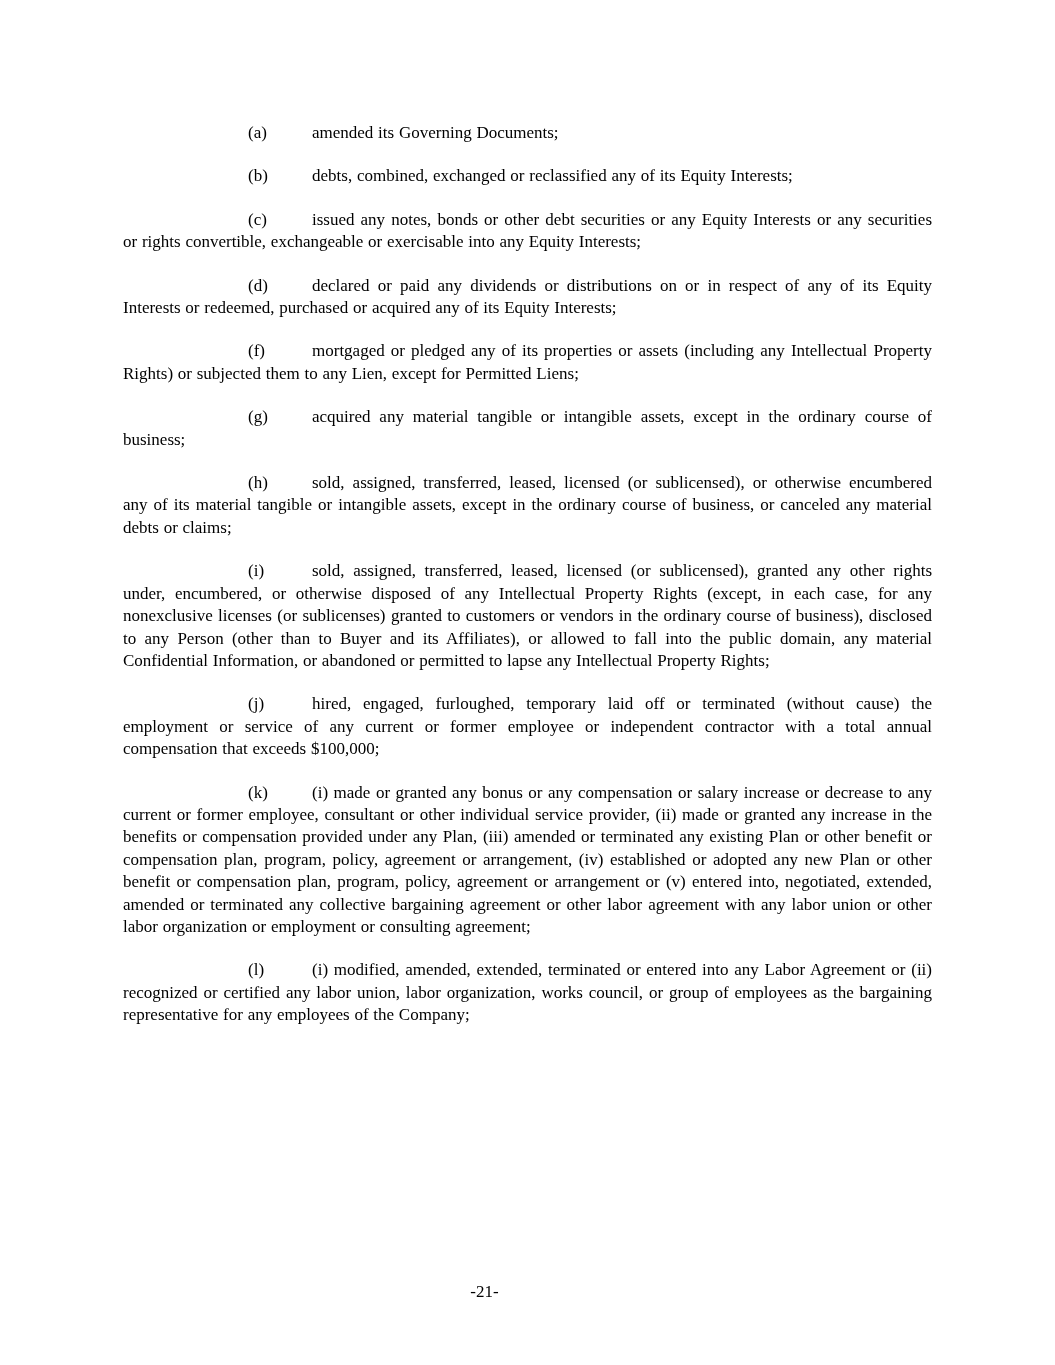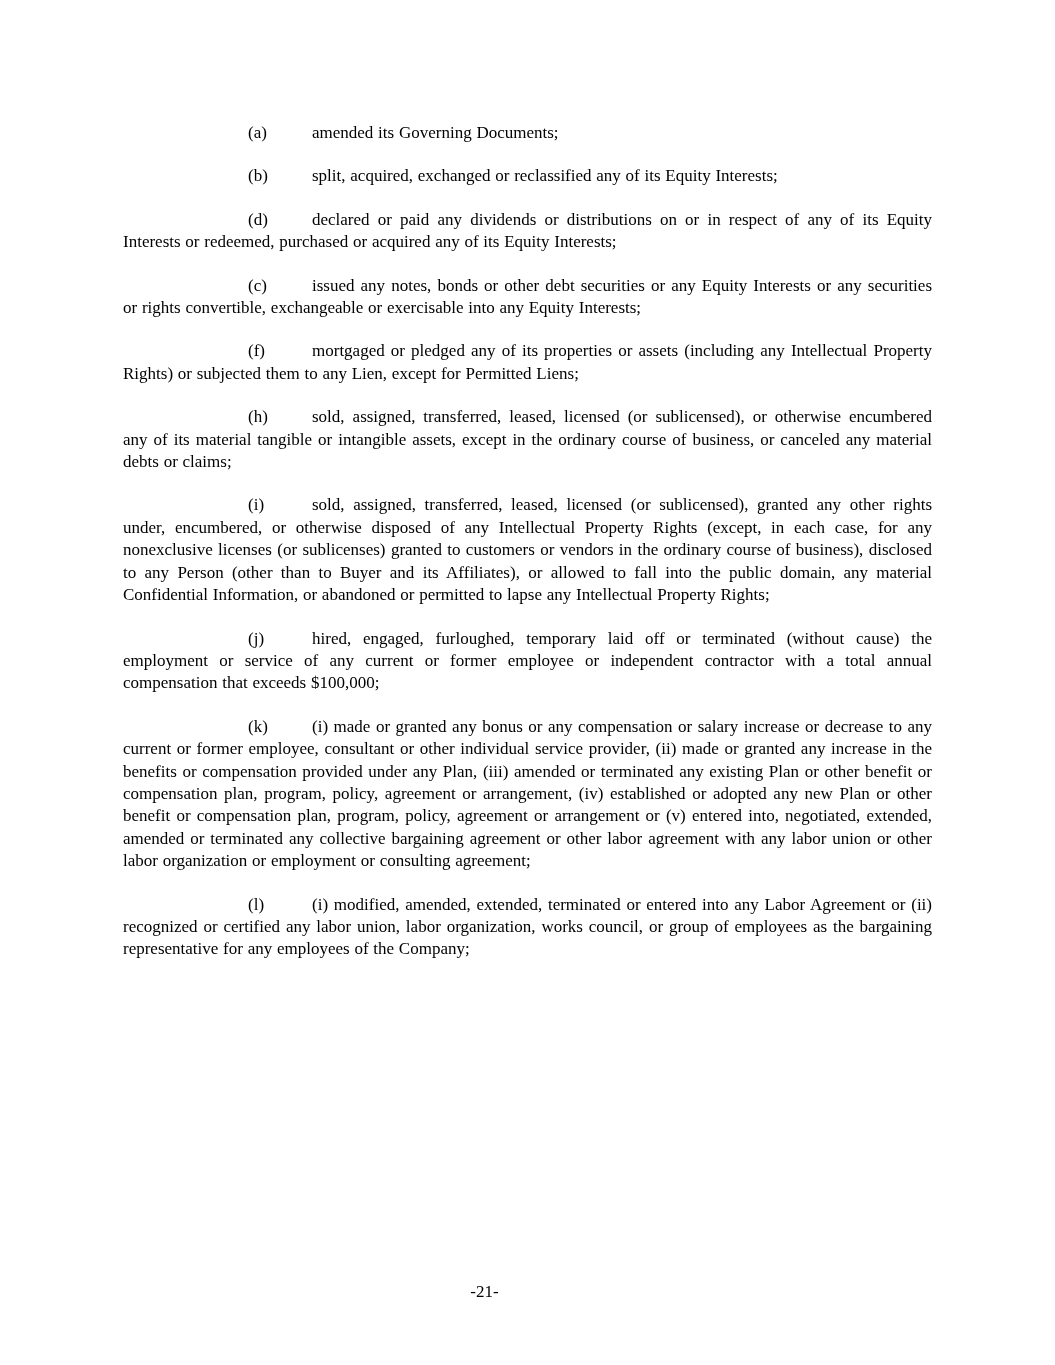--- a/index.html
+++ b/index.html
@@ -57,29 +57,30 @@
   }
 </style>
 </head>
 <body>
 
 <div class="page">
   <div class="content">
 
   <p class="clause"><span class="clause-label">(a)</span><span>amended its Governing Documents;</span></p>
 
-  <p class="clause"><span class="clause-label">(b)</span><span>split, acquired, exchanged or reclassified any of its Equity Interests;</span></p>
+  <p class="clause"><span class="clause-label">(b)</span><span>debts, combined, exchanged or reclassified any of its Equity Interests;</span></p>
+
+  <p class="clause"><span class="clause-label">(c)</span><span>issued any notes, bonds or other debt securities or any Equity Interests or any securities or rights convertible, exchangeable or exercisable into any Equity Interests;</span></p>
 
   <p class="clause"><span class="clause-label">(d)</span><span>declared or paid any dividends or distributions on or in respect of any of its Equity Interests or redeemed, purchased or acquired any of its Equity Interests;</span></p>
-
-  <p class="clause"><span class="clause-label">(c)</span><span>issued any notes, bonds or other debt securities or any Equity Interests or any securities or rights convertible, exchangeable or exercisable into any Equity Interests;</span></p>
 
 
   <p class="clause"><span class="clause-label">(f)</span><span>mortgaged or pledged any of its properties or assets (including any Intellectual Property Rights) or subjected them to any Lien, except for Permitted Liens;</span></p>
 
+  <p class="clause"><span class="clause-label">(g)</span><span>acquired any material tangible or intangible assets, except in the ordinary course of business;</span></p>
 
   <p class="clause"><span class="clause-label">(h)</span><span>sold, assigned, transferred, leased, licensed (or sublicensed), or otherwise encumbered any of its material tangible or intangible assets, except in the ordinary course of business, or canceled any material debts or claims;</span></p>
 
   <p class="clause"><span class="clause-label">(i)</span><span>sold, assigned, transferred, leased, licensed (or sublicensed), granted any other rights under, encumbered, or otherwise disposed of any Intellectual Property Rights (except, in each case, for any nonexclusive licenses (or sublicenses) granted to customers or vendors in the ordinary course of business), disclosed to any Person (other than to Buyer and its Affiliates), or allowed to fall into the public domain, any material Confidential Information, or abandoned or permitted to lapse any Intellectual Property Rights;</span></p>
 
   <p class="clause"><span class="clause-label">(j)</span><span>hired, engaged, furloughed, temporary laid off or terminated (without cause) the employment or service of any current or former employee or independent contractor with a total annual compensation that exceeds $100,000;</span></p>
 
   <p class="clause"><span class="clause-label">(k)</span><span>(i) made or granted any bonus or any compensation or salary increase or decrease to any current or former employee, consultant or other individual service provider, (ii) made or granted any increase in the benefits or compensation provided under any Plan, (iii) amended or terminated any existing Plan or other benefit or compensation plan, program, policy, agreement or arrangement, (iv) established or adopted any new Plan or other benefit or compensation plan, program, policy, agreement or arrangement or (v) entered into, negotiated, extended, amended or terminated any collective bargaining agreement or other labor agreement with any labor union or other labor organization or employment or consulting agreement;</span></p>
 
   <p class="clause"><span class="clause-label">(l)</span><span>(i) modified, amended, extended, terminated or entered into any Labor Agreement or (ii) recognized or certified any labor union, labor organization, works council, or group of employees as the bargaining representative for any employees of the Company;</span></p>

